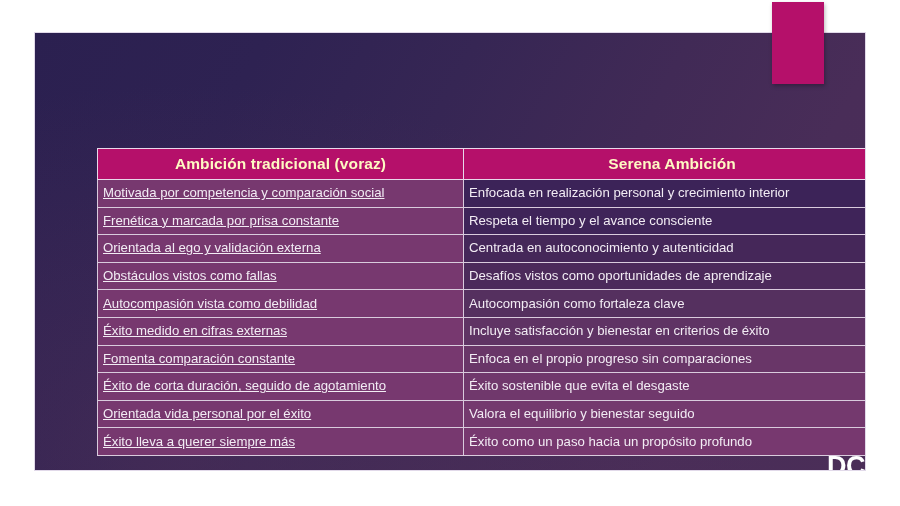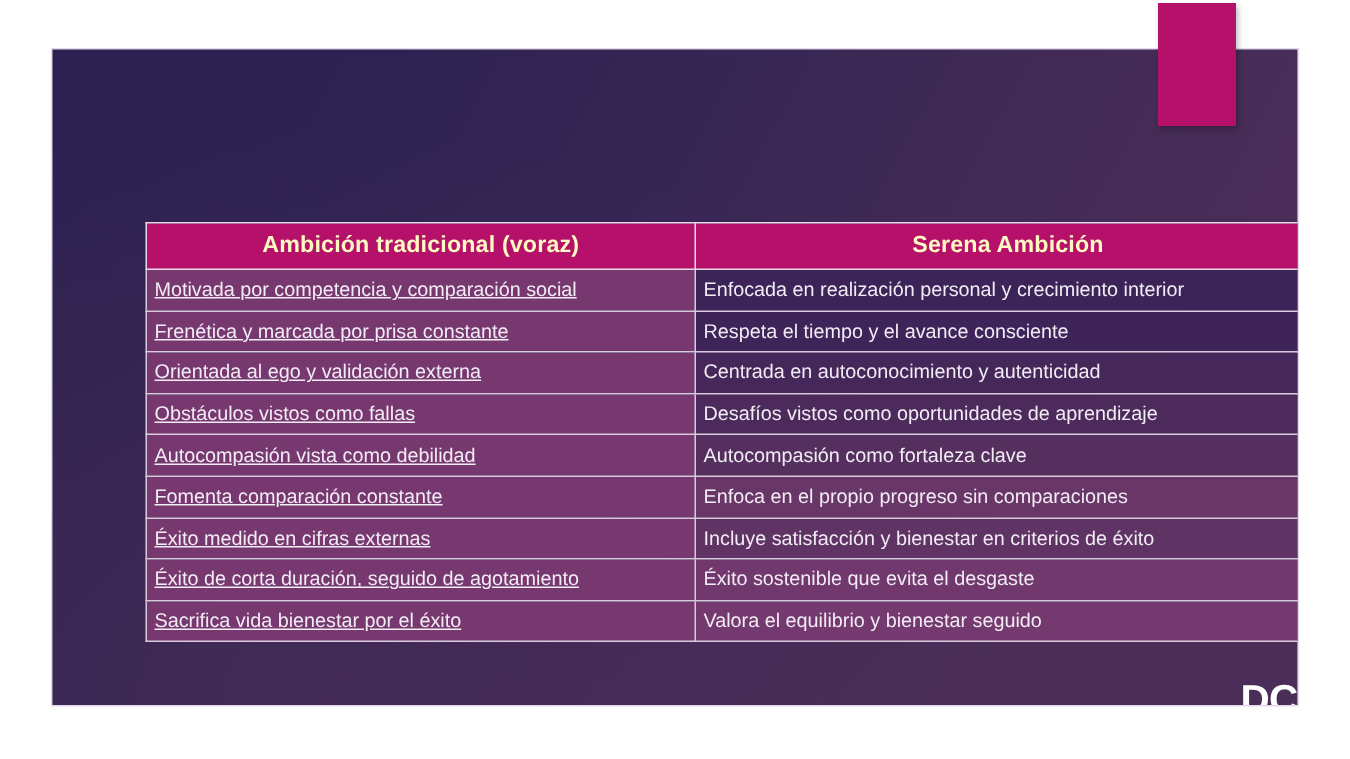--- a/index.html
+++ b/index.html
@@ -171,35 +171,39 @@
             <td class="right">Centrada en autoconocimiento y autenticidad</td>
           </tr>
           <tr data-row="3">
             <td class="left">Obstáculos vistos como fallas</td>
             <td class="right">Desafíos vistos como oportunidades de aprendizaje</td>
           </tr>
           <tr data-row="4">
             <td class="left">Autocompasión vista como debilidad</td>
             <td class="right">Autocompasión como fortaleza clave</td>
           </tr>
+          <tr data-row="5">
+            <td class="left">Éxito medido en cifras externas</td>
+            <td class="right">Incluye satisfacción y bienestar en criterios de éxito</td>
+          </tr>
           <tr data-row="6">
             <td class="left">Fomenta comparación constante</td>
             <td class="right">Enfoca en el propio progreso sin comparaciones</td>
           </tr>
-          <tr data-row="5">
-            <td class="left">Éxito medido en cifras externas</td>
-            <td class="right">Incluye satisfacción y bienestar en criterios de éxito</td>
-          </tr>
           <tr data-row="7">
             <td class="left">Éxito de corta duración, seguido de agotamiento</td>
             <td class="right">Éxito sostenible que evita el desgaste</td>
           </tr>
           <tr data-row="8">
-            <td class="left">Sacrifica vida bienestar por el éxito</td>
+            <td class="left">Orientada vida personal por el éxito</td>
             <td class="right">Valora el equilibrio y bienestar seguido</td>
+          </tr>
+          <tr data-row="9">
+            <td class="left">Éxito lleva a querer siempre más</td>
+            <td class="right">Éxito como un paso hacia un propósito profundo</td>
           </tr>
         </tbody>
       </table>
     </div>
 
     <div class="logo">
       <div class="logo-mark">DC</div>
 
     </div>
 

